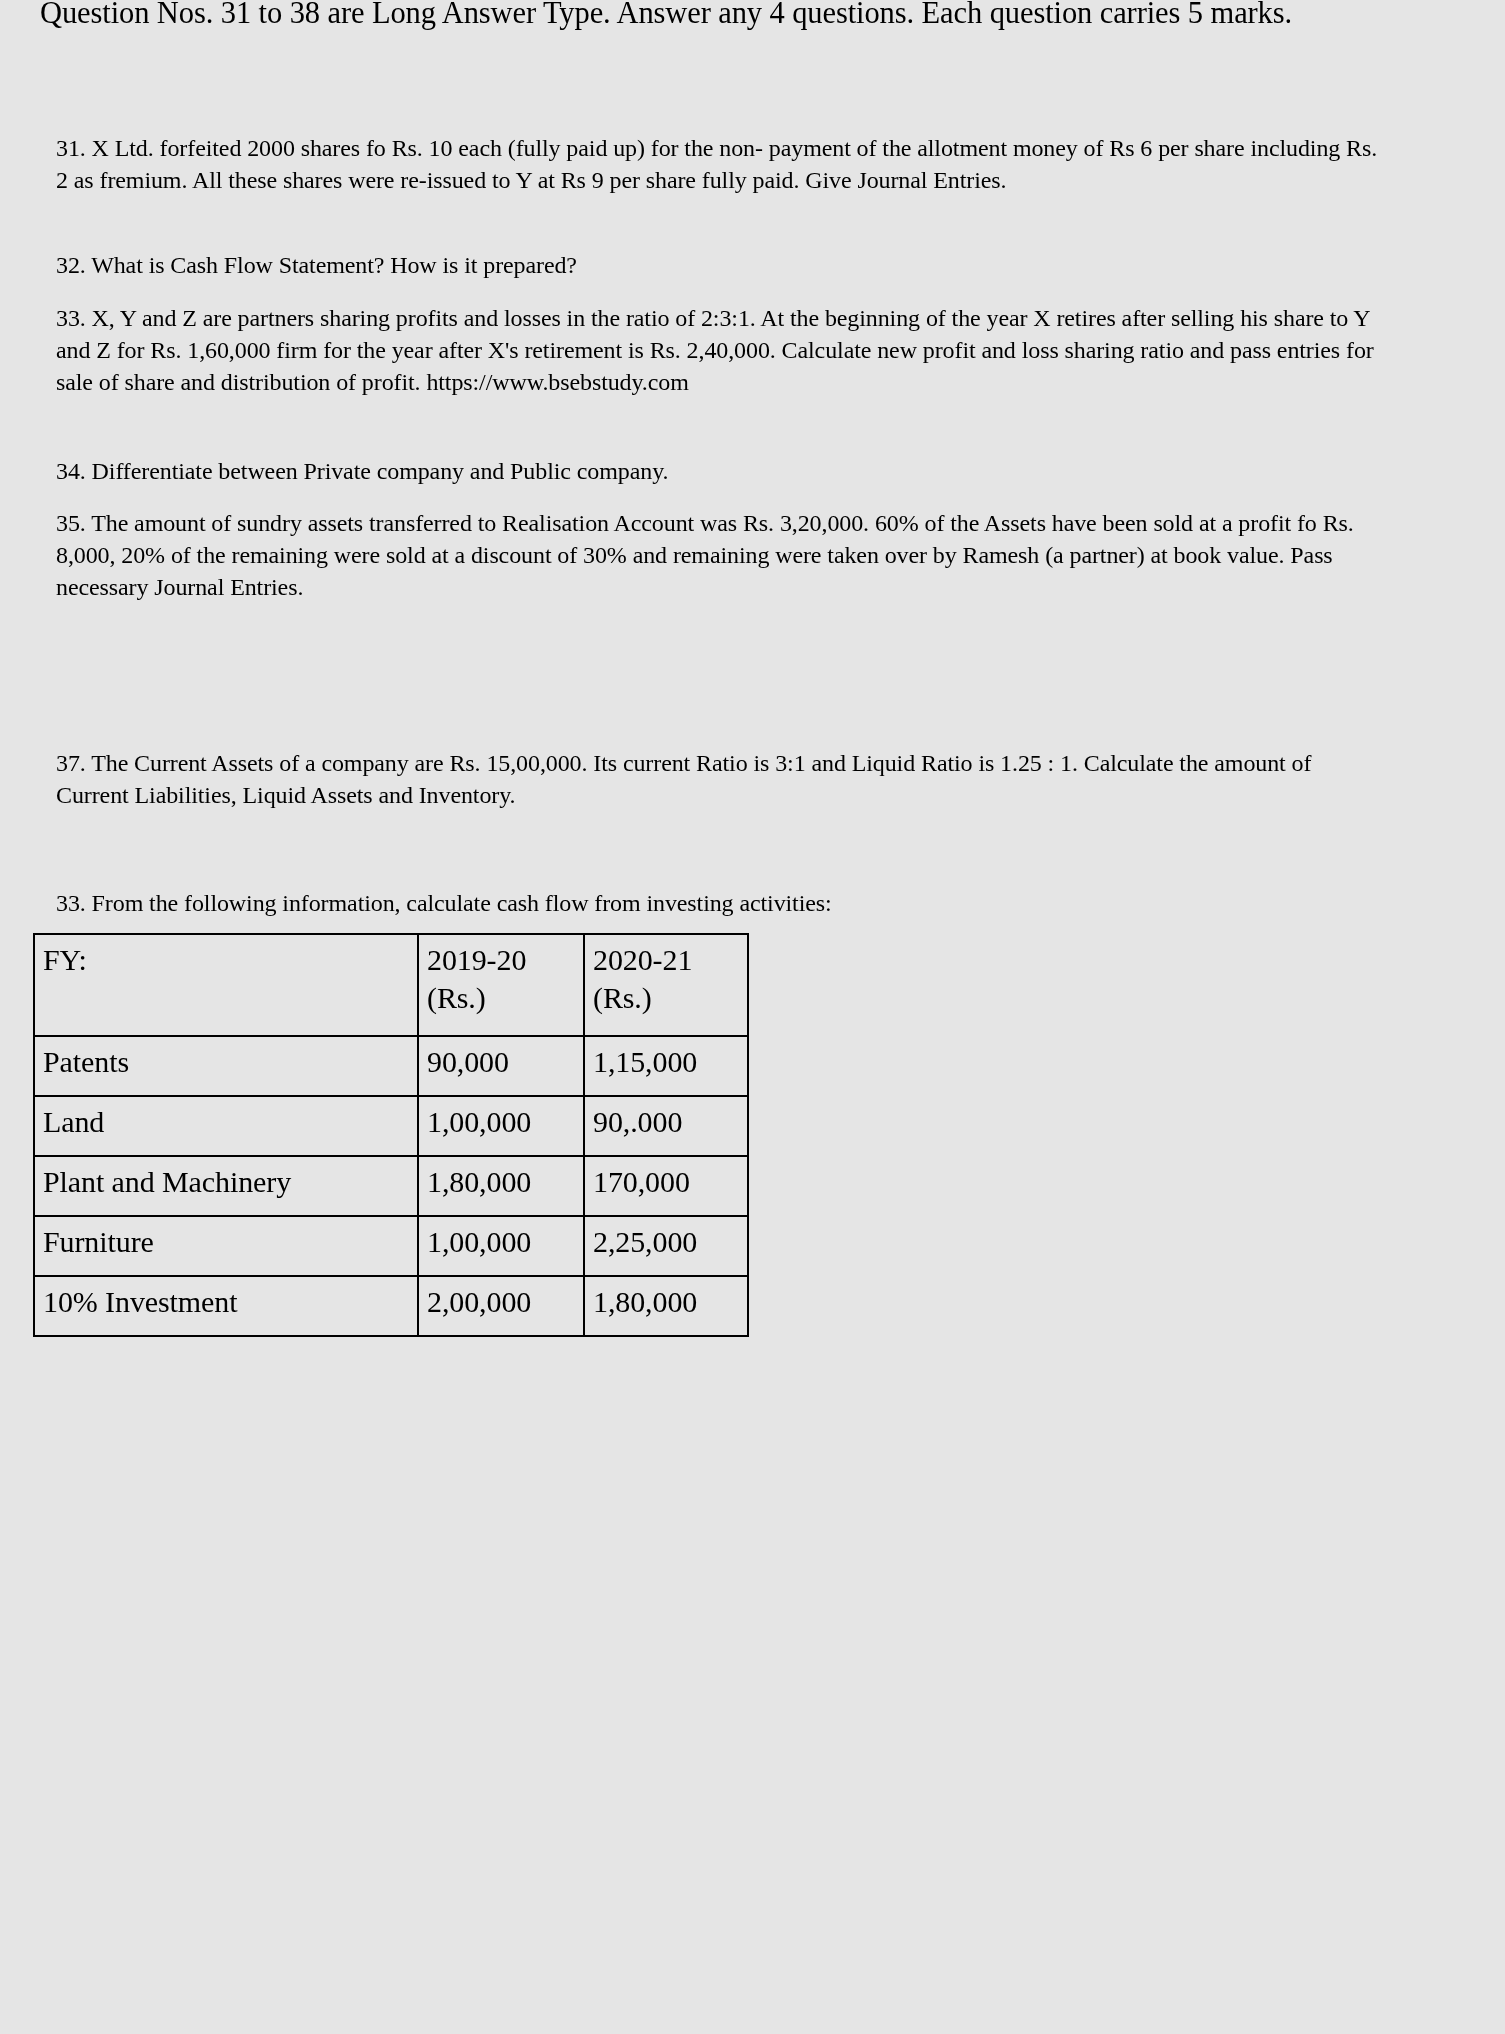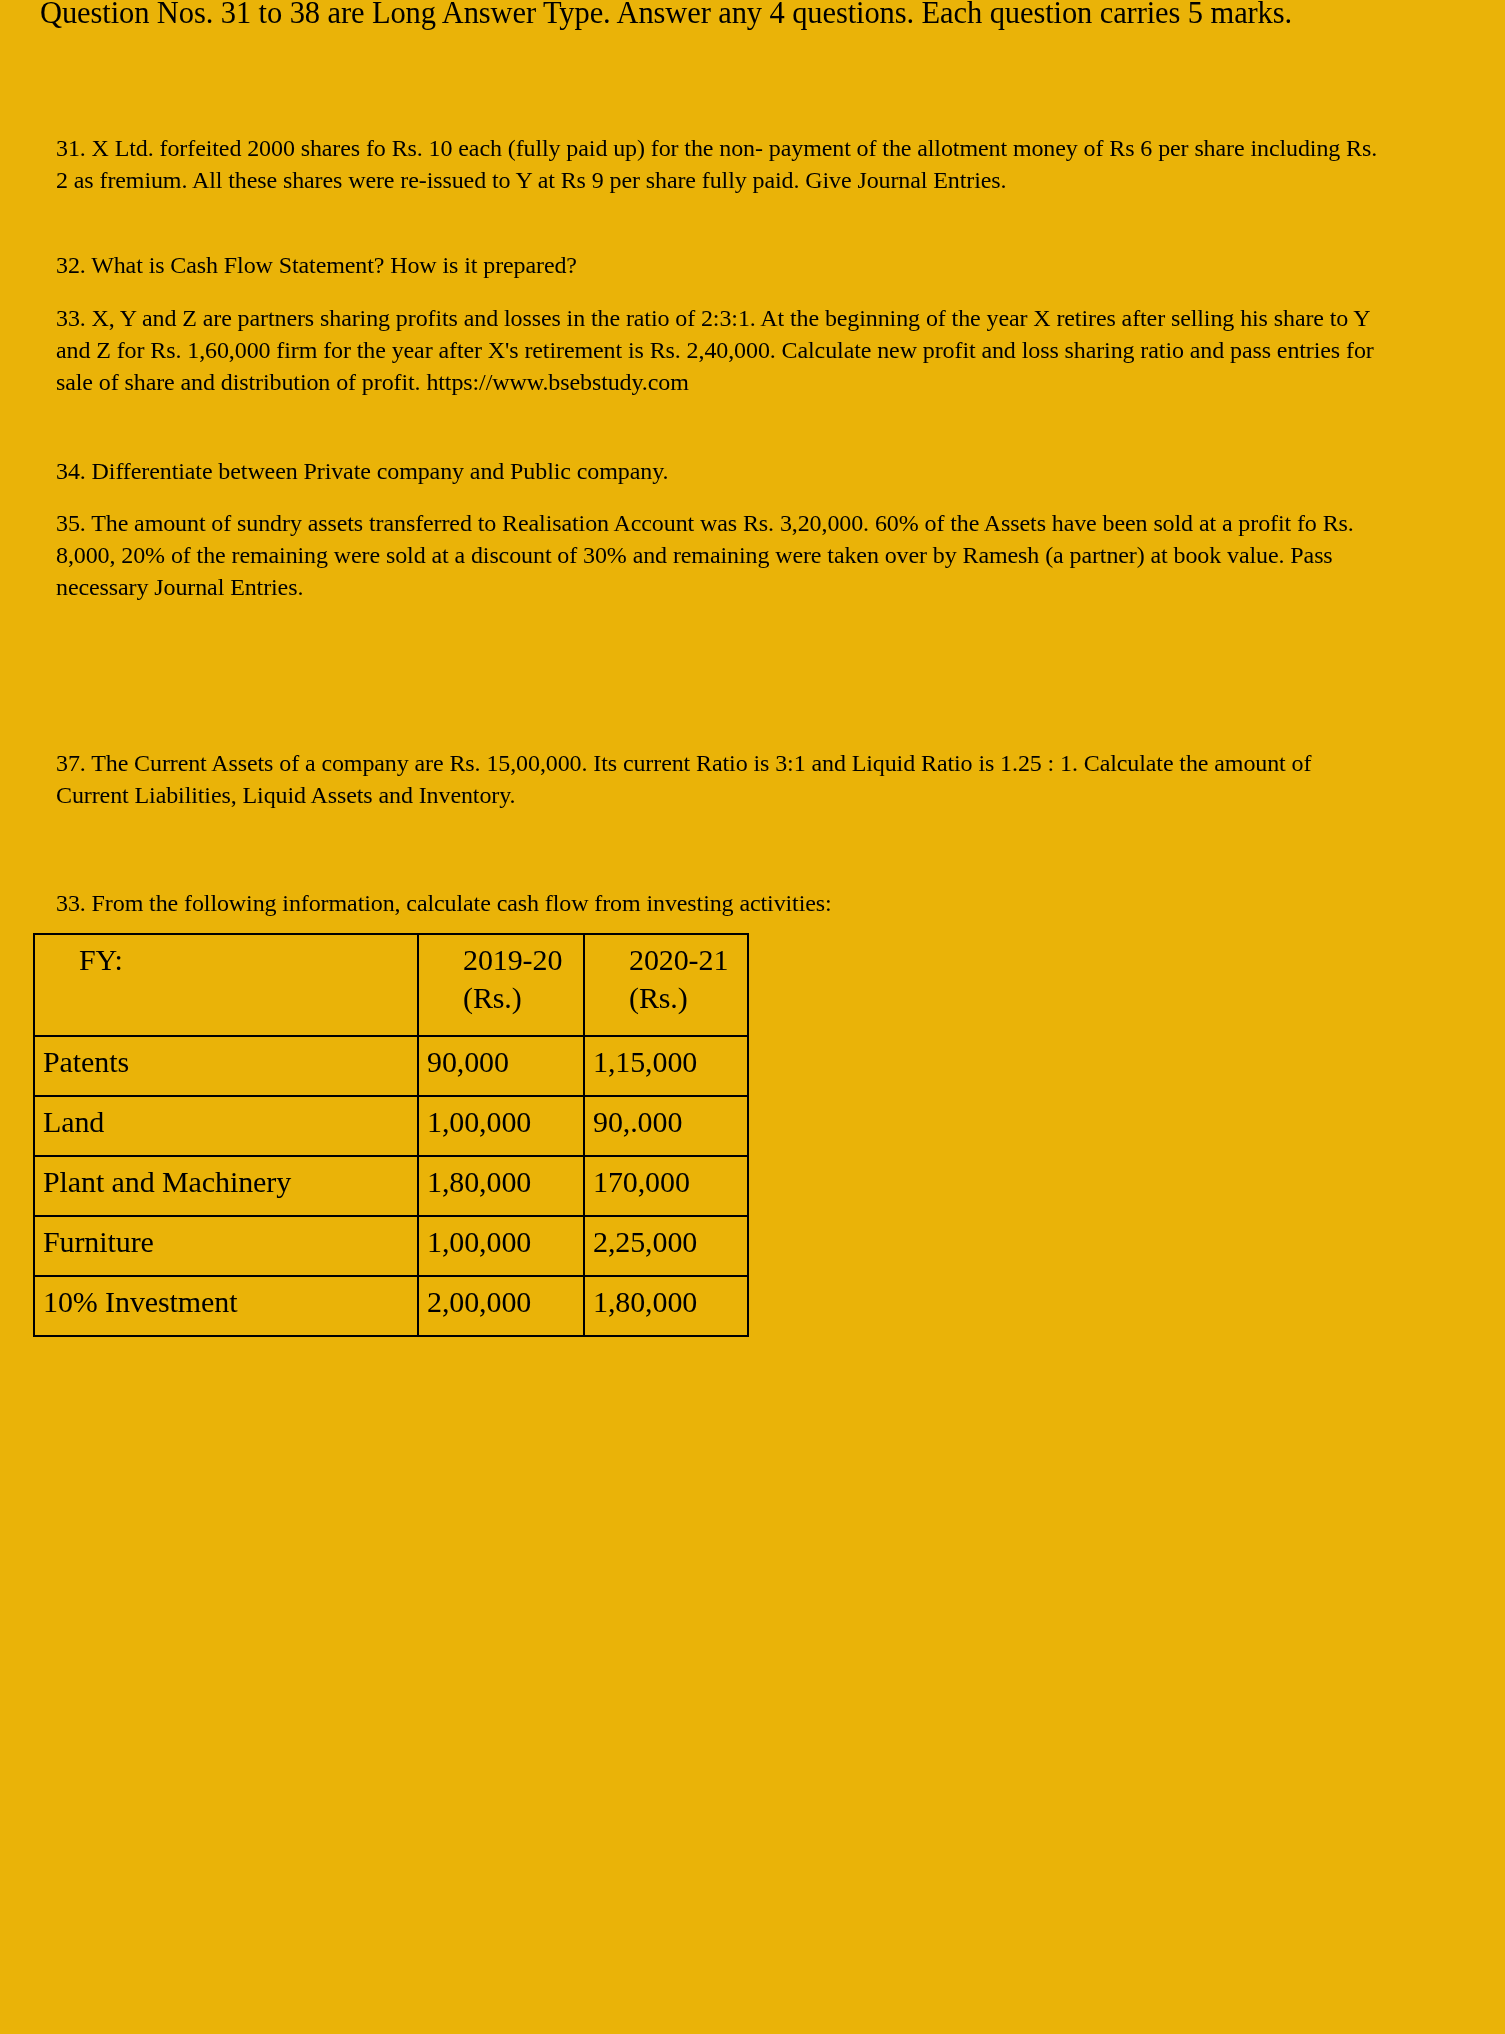--- a/index.html
+++ b/index.html
@@ -11,21 +11,21 @@
     width: 1505px;
     height: 2034px;
     font-family: "Liberation Serif", "DejaVu Serif", serif;
     color: #000000;
     -webkit-font-smoothing: none;
   }
   .page {
     position: relative;
     width: 1505px;
     height: 2034px;
-    background: #eab308;
+    background: #e5e5e5;
     overflow: hidden;
     box-sizing: border-box;
     padding: 0 40px 0 40px;
   }
   .intro {
     position: absolute;
     left: 40px;
     top: -6px;
     width: 1370px;
     font-size: 30.5px;
@@ -66,21 +66,21 @@
     border: 2.2px solid #000000;
     padding: 6px 8px 8px 8px;
     vertical-align: top;
     letter-spacing: -0.1px;
   }
   table.fin td.c0 { width: 366px; }
   table.fin td.c1 { width: 148px; }
   table.fin td.c2 { width: 146px; }
   table.fin tr.headrow td { height: 86px; }
   table.fin tr.datarow td { height: 44px; }
-  .hdrline { display: block; margin-left: 36px; }
+  .hdrline { display: block; }
   .nowrapcell { white-space: nowrap; }
 </style>
 </head>
 <body>
 
 <div class="page">
 
   <div class="intro">Question Nos. 31 to 38 are Long Answer Type. Answer any 4 questions. Each question carries 5 marks.</div>
 
   <div class="qblock q31">31. X Ltd. forfeited 2000 shares fo Rs. 10 each (fully paid up) for the non- payment of the allotment money of Rs 6 per share including Rs. 2 as fremium. All these shares were re-issued to Y at Rs 9 per share fully paid. Give Journal Entries.</div>

